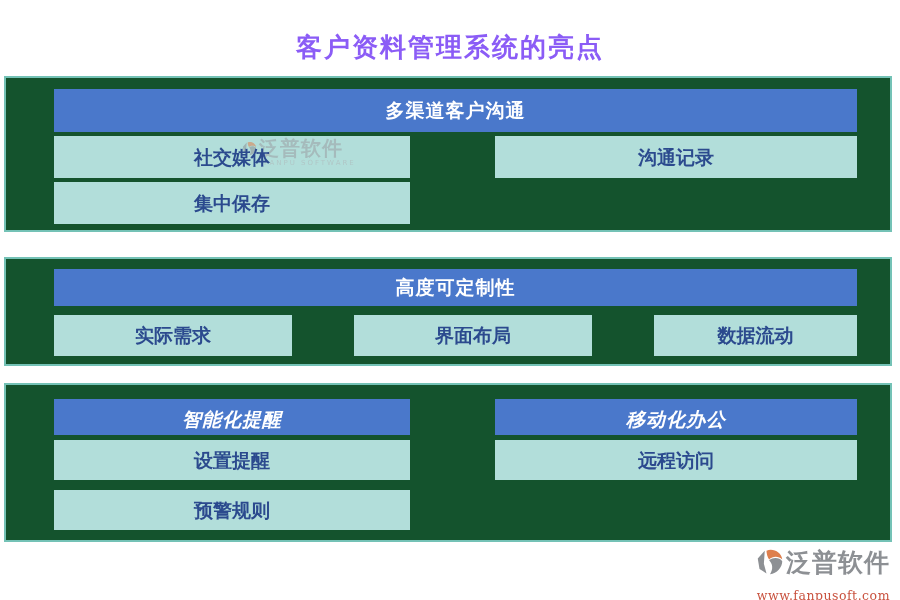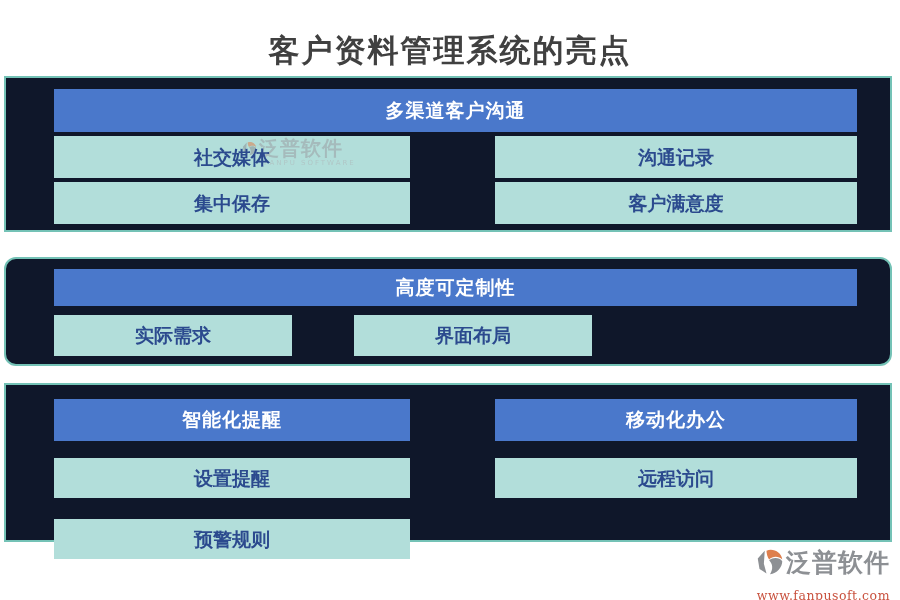--- a/index.html
+++ b/index.html
@@ -8,47 +8,47 @@
     position: relative;
     width: 900px; height: 600px;
     background: #ffffff;
     overflow: hidden;
     font-family: "DejaVu Serif", "Liberation Serif", serif;
   }
   .title {
     position: absolute;
     top: 30px; left: 0; width: 900px;
     text-align: center;
-    font-size: 31px;
+    font-size: 26px;
     font-weight: bold;
     letter-spacing: 2px;
-    color: #404040;
+    color: #8b5cf6;
   }
   .section {
     position: absolute;
     left: 4px;
     width: 888px;
     border: 2px solid #74C2B6;
-    background: #0f172a;
+    background: #14532d;
   }
   .s1 { top: 76px;  height: 156px; padding: 11px 33px 0 48px; }
-  .s2 { top: 257px; height: 109px; padding: 10px 33px 0 48px; border-radius: 12px; }
+  .s2 { top: 257px; height: 109px; padding: 10px 33px 0 48px; }
   .s3 { top: 383px; height: 159px; padding: 14px 33px 0 48px; }
 
   .hdr {
     background: #4A78CB;
     color: #ffffff;
     font-size: 19px;
     font-weight: bold;
     text-align: center;
     letter-spacing: 1px;
   }
   .s1 .hdr { height: 43px; line-height: 43px; margin-bottom: 4px; }
   .s2 .hdr { height: 37px; line-height: 37px; margin-bottom: 9px; }
-  .s3 .hdr { height: 42px; line-height: 40px; margin-bottom: 17px; }
+  .s3 .hdr { height: 36px; line-height: 40px; margin-bottom: 5px; font-style: italic; }
 
   .grid2 {
     display: grid;
     grid-template-columns: 356px 1fr;
     column-gap: 85px;
     row-gap: 4px;
   }
   .grid3 {
     display: grid;
     grid-template-columns: 238px 238px 1fr;
@@ -62,21 +62,21 @@
 
   .item {
     background: #B2DEDA;
     text-align: center;
     color: #2B4A8E;
     font-size: 19px;
     font-weight: bold;
   }
   .s1 .item { height: 42px; line-height: 42px; }
   .s2 .item { height: 41px; line-height: 41px; }
-  .s3 .item { height: 40px; line-height: 40px; margin-bottom: 21px; }
+  .s3 .item { height: 40px; line-height: 40px; margin-bottom: 10px; }
   .item-label { position: relative; z-index: 2; }
 
   .watermark {
     position: absolute;
     left: 236px; top: 60px;
     z-index: 1;
     opacity: 0.55;
     text-align: left;
     line-height: 1;
     white-space: nowrap;
@@ -127,23 +127,20 @@
   <div class="grid2">
     <div class="item">
       <span class="item-label">社交媒体</span>
     </div>
     <div class="item">
       <span class="item-label">沟通记录</span>
     </div>
     <div class="item">
       <span class="item-label">集中保存</span>
     </div>
-    <div class="item">
-      <span class="item-label">客户满意度</span>
-    </div>
   </div>
   <div class="watermark">
     <div class="wm-row">
       <svg width="15" height="15" viewBox="0 0 32 32">
         <polygon points="10,3 2,12 4,24 12,29 9,18" fill="#8D9094"></polygon>
         <path d="M12 3 C20 0 29 5 30 13 C26 9 19 9 15 13 C13 10 12 6 12 3 Z" fill="#DE7F4D"></path>
         <path d="M15 14 C20 10 27 11 30 15 C30 22 24 29 16 30 C20 24 19 18 15 14 Z" fill="#8D9094"></path>
       </svg>
       <span class="wm-text">泛普软件</span>
     </div>
@@ -152,20 +149,23 @@
 </div>
 
 <div class="section s2">
   <div class="hdr">高度可定制性</div>
   <div class="grid3">
     <div class="item">
       <span class="item-label">实际需求</span>
     </div>
     <div class="item">
       <span class="item-label">界面布局</span>
+    </div>
+    <div class="item">
+      <span class="item-label">数据流动</span>
     </div>
   </div>
 </div>
 
 <div class="section s3">
   <div class="cols2">
     <div>
       <div class="hdr">智能化提醒</div>
       <div class="item">
         <span class="item-label">设置提醒</span>

